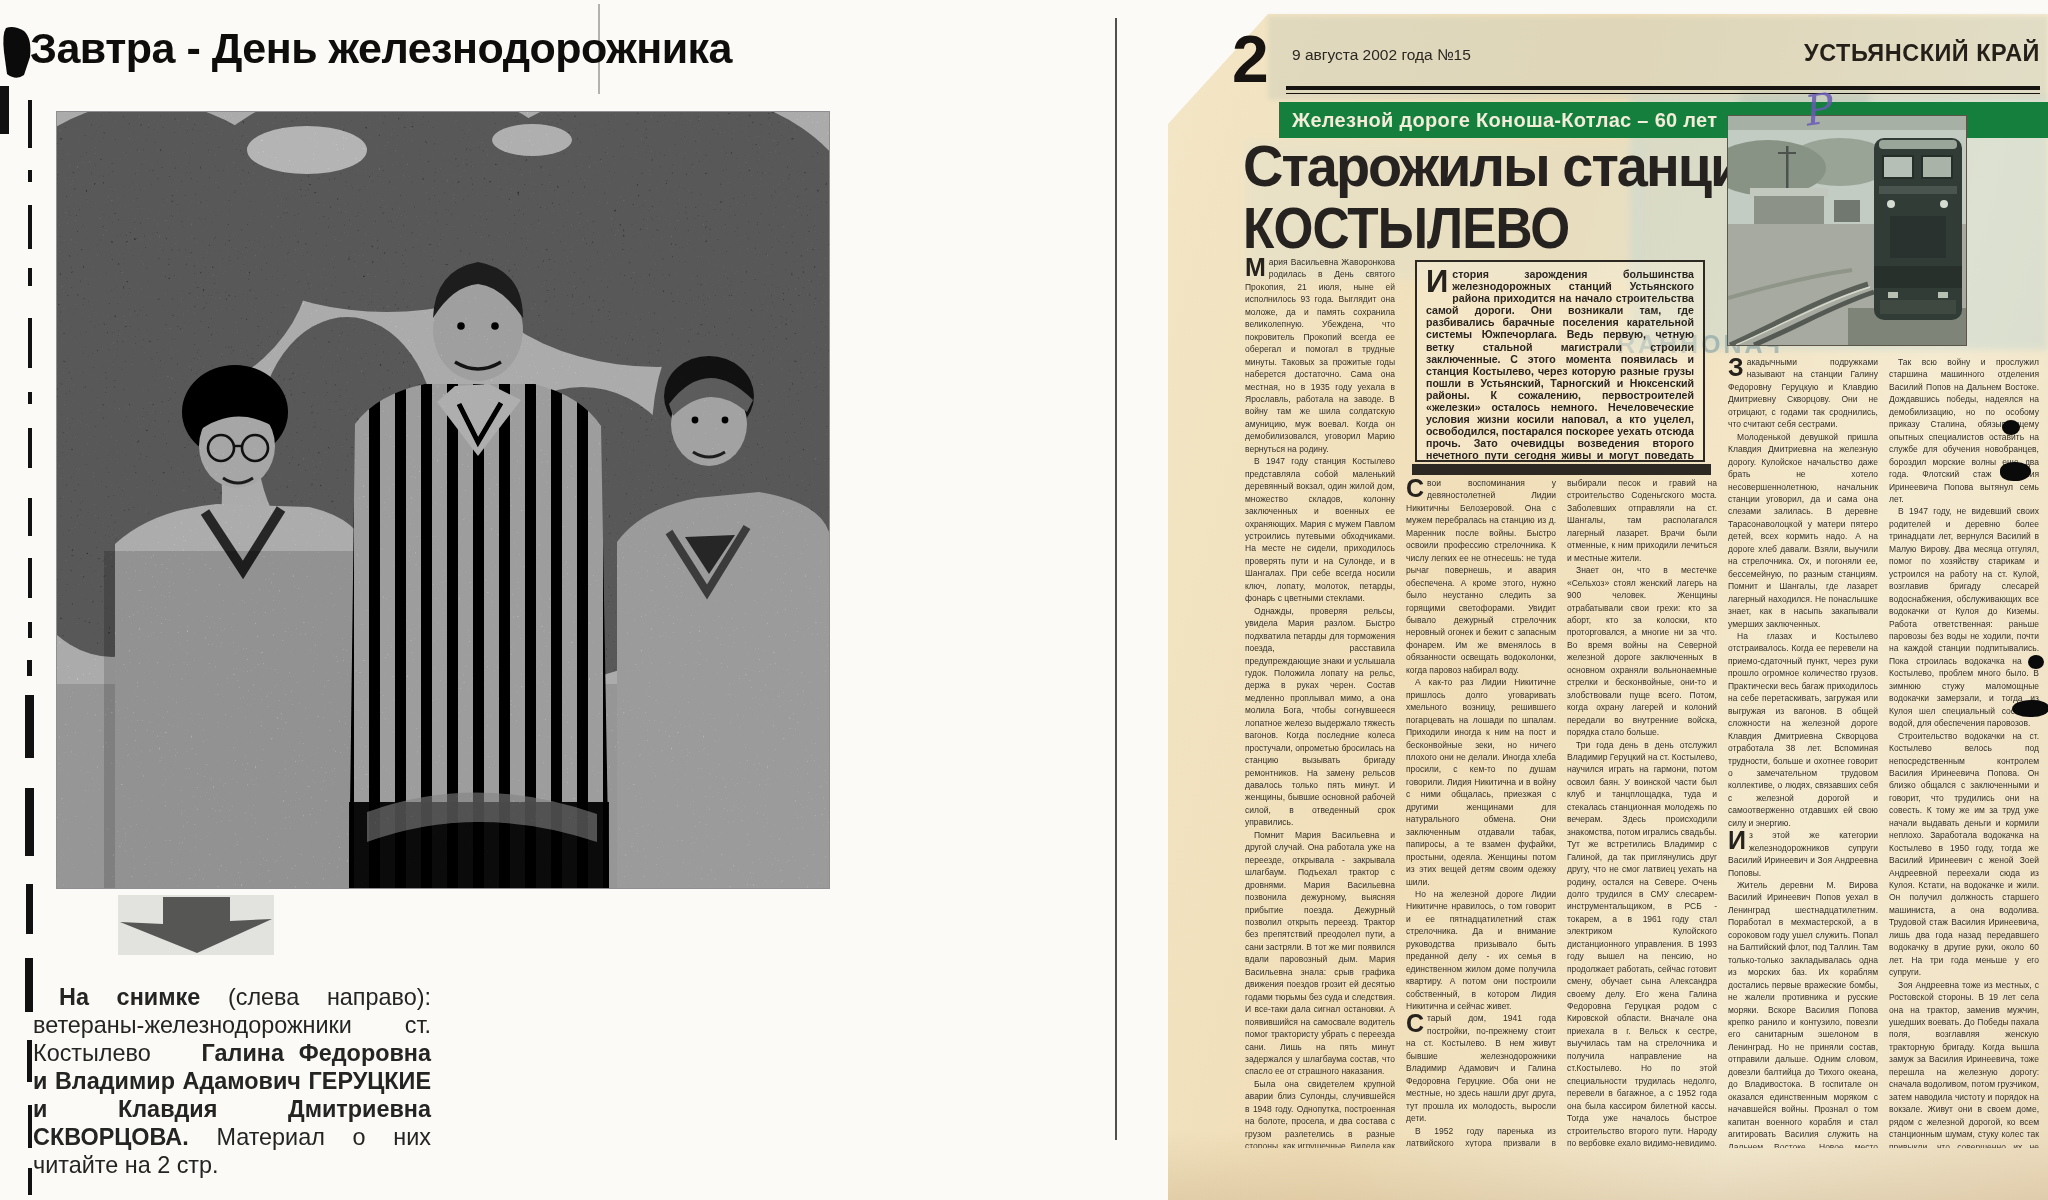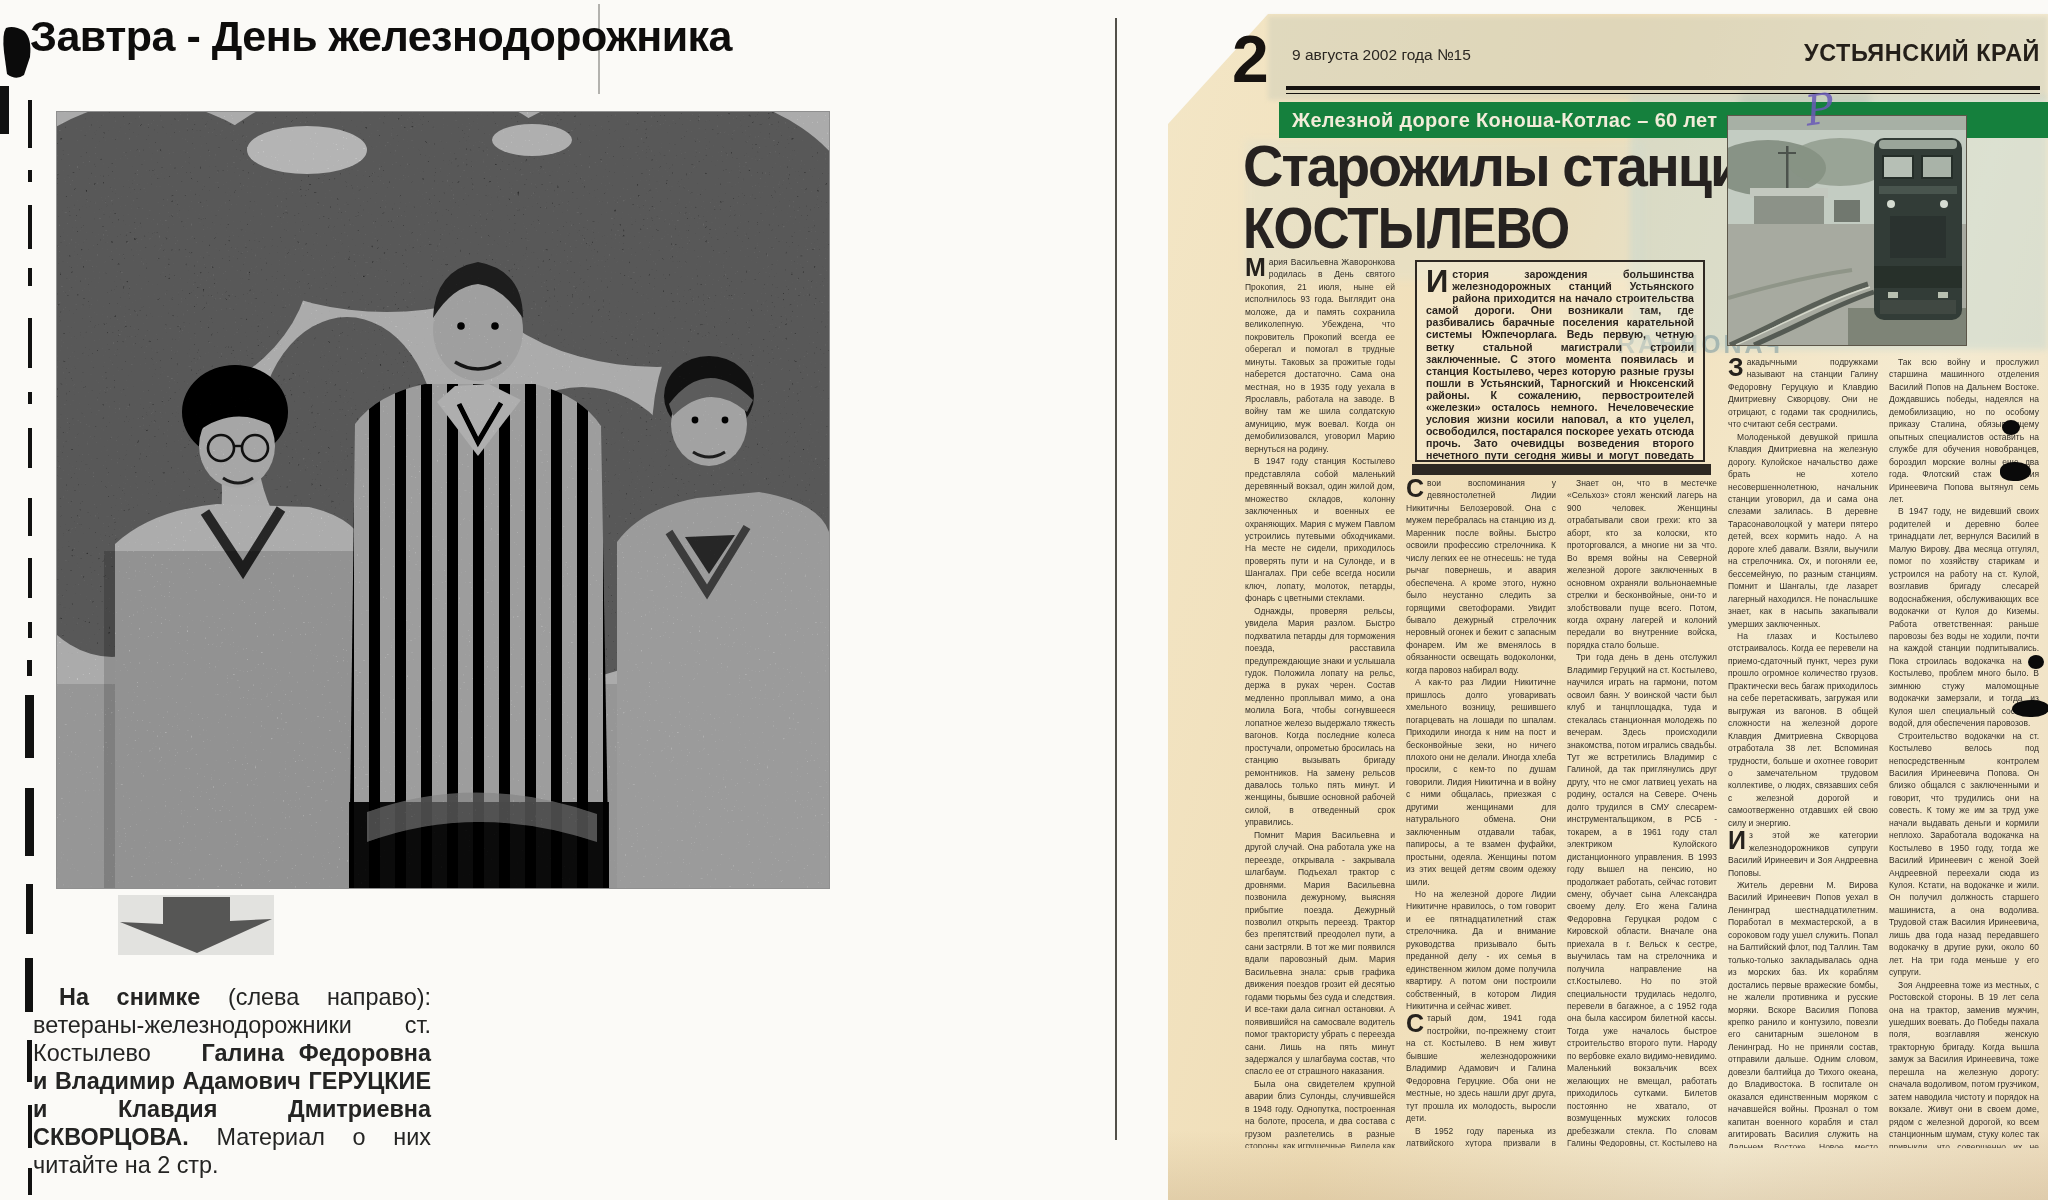--- a/index.html
+++ b/index.html
@@ -1,20 +1,20 @@
 <!DOCTYPE html>
 <html><head>
 <meta charset="utf-8">
 <style>
   html,body{margin:0;padding:0;background:#e8e6e0;}
   #canvas{position:relative;width:2048px;height:1200px;overflow:hidden;
     background:#fbfaf7;font-family:"Liberation Sans","DejaVu Sans",sans-serif;}
   .abs{position:absolute;}
   
-  #left-headline{left:30px;top:12px;width:900px;font-size:43px;font-weight:bold;
+  #left-headline{left:30px;top:24px;width:900px;font-size:43px;font-weight:bold;
     letter-spacing:-0.5px;color:#0e0d0c;}
   #left-photo{left:57px;top:112px;width:772px;height:776px;
     filter:grayscale(1) contrast(1.28) brightness(1.02);outline:1px solid #8a8a86;}
   #down-arrow{left:118px;top:895px;width:156px;height:60px;}
   #left-caption{left:33px;top:960px;width:398px;font-size:23.4px;line-height:28px;
     color:#242423;text-align:justify;text-indent:26px;}
   #left-caption .bi{font-weight:bold;}
   #left-caption .it{}
   #left-caption .b{font-weight:bold;margin-left:36px;}
   #edge-marks{left:0;top:0;width:44px;height:1200px;}
@@ -258,20 +258,21 @@
       <p class="para">Была она свидетелем крупной аварии близ Сулонды, случившейся в 1948 году. Однопутка, построенная на болоте, просела, и два состава с грузом разлетелись в разные стороны, как игрушечные. Видела как на ст. Костылево от несусветной жары выгибались рельсы дугой и ей с подругами приходилось их срочно менять. Долго работала Мария Васильевна Жаворонкова на дороге, вырастила детей, муж умер рано. Никакого дела не гнушалась, нравилась ей тревожная, бурливая станционная жизнь. Уйдя на пенсию, долго скучала по работе, а станция Костылево стала для нее родней родного.</p>
     </div>
   <div id="col-1" class="col">
       <p class="para first"><span class="dropcap">С</span>вои воспоминания у девяностолетней Лидии Никитичны Белозеровой. Она с мужем перебралась на станцию из д. Маренник после войны. Быстро освоили профессию стрелочника. К числу легких ее не отнесешь: не туда рычаг повернешь, и авария обеспечена. А кроме этого, нужно было неустанно следить за горящими светофорами. Увидит бывало дежурный стрелочник неровный огонек и бежит с запасным фонарем. Им же вменялось в обязанности освещать водоколонки, когда паровоз набирал воду.</p>
       <p class="para">А как-то раз Лидии Никитичне пришлось долго уговаривать хмельного возницу, решившего погарцевать на лошади по шпалам. Приходили иногда к ним на пост и бесконвойные зеки, но ничего плохого они не делали. Иногда хлеба просили, с кем-то по душам говорили. Лидия Никитична и в войну с ними общалась, приезжая с другими женщинами для натурального обмена. Они заключенным отдавали табак, папиросы, а те взамен фуфайки, простыни, одеяла. Женщины потом из этих вещей детям своим одежку шили.</p>
       <p class="para">Но на железной дороге Лидии Никитичне нравилось, о том говорит и ее пятнадцатилетний стаж стрелочника. Да и внимание руководства призывало быть преданной делу - их семья в единственном жилом доме получила квартиру. А потом они построили собственный, в котором Лидия Никитична и сейчас живет.</p>
       <p class="para first"><span class="dropcap">С</span>тарый дом, 1941 года постройки, по-прежнему стоит на ст. Костылево. В нем живут бывшие железнодорожники Владимир Адамович и Галина Федоровна Геруцкие. Оба они не местные, но здесь нашли друг друга, тут прошла их молодость, выросли дети.</p>
       <p class="para">В 1952 году паренька из латвийского хутора призвали в армию. Солдат свою службу не выбирает, его направили во внутренние войска. Курс молодого бойца он проходил в г. Вельске, где учили стрелять и кричать: «Стой, кто идет!» После «учебки» прибыл он охранником на ст. Костылево, тут располагалась колонна Южпечорлага. Стоял на вышке, конвоировал заключенных на работах. Чаще всего они шли в Поржемский карьер, из которого</p>
     </div>
   <div id="col-2" class="col">
+      <p class="para cont">выбирали песок и гравий на строительство Соденьгского моста. Заболевших отправляли на ст. Шангалы, там располагался лагерный лазарет. Врачи были отменные, к ним приходили лечиться и местные жители.</p>
       <p class="para">Знает он, что в местечке «Сельхоз» стоял женский лагерь на 900 человек. Женщины отрабатывали свои грехи: кто за аборт, кто за колоски, кто проторговался, а многие ни за что. Во время войны на Северной железной дороге заключенных в основном охраняли вольнонаемные стрелки и бесконвойные, они-то и злобствовали пуще всего. Потом, когда охрану лагерей и колоний передали во внутренние войска, порядка стало больше.</p>
       <p class="para">Три года день в день отслужил Владимир Геруцкий на ст. Костылево, научился играть на гармони, потом освоил баян. У воинской части был клуб и танцплощадка, туда и стекалась станционная молодежь по вечерам. Здесь происходили знакомства, потом игрались свадьбы. Тут же встретились Владимир с Галиной, да так приглянулись друг другу, что не смог латвиец уехать на родину, остался на Севере. Очень долго трудился в СМУ слесарем-инструментальщиком, в РСБ - токарем, а в 1961 году стал электриком Кулойского дистанционного управления. В 1993 году вышел на пенсию, но продолжает работать, сейчас готовит смену, обучает сына Александра своему делу. Его жена Галина Федоровна Геруцкая родом с Кировской области. Вначале она приехала в г. Вельск к сестре, выучилась там на стрелочника и получила направление на ст.Костылево. Но по этой специальности трудилась недолго, перевели в багажное, а с 1952 года она была кассиром билетной кассы. Тогда уже началось быстрое строительство второго пути. Народу по вербовке ехало видимо-невидимо. Маленький вокзальчик всех желающих не вмещал, работать приходилось сутками. Билетов постоянно не хватало, от возмущенных мужских голосов дребезжали стекла. По словам Галины Федоровны, ст. Костылево на ее глазах превращалось в большой стратегически важный узел Устьянского района, каковым он и по сей день является.</p>
     </div>
   <div id="col-3" class="col">
       <p class="para first"><span class="dropcap">З</span>акадычными подружками называют на станции Галину Федоровну Геруцкую и Клавдию Дмитриевну Скворцову. Они не отрицают, с годами так сроднились, что считают себя сестрами.</p>
       <p class="para">Молоденькой девушкой пришла Клавдия Дмитриевна на железную дорогу. Кулойское начальство даже брать не хотело несовершеннолетнюю, начальник станции уговорил, да и сама она слезами залилась. В деревне Тарасонаволоцкой у матери пятеро детей, всех кормить надо. А на дороге хлеб давали. Взяли, выучили на стрелочника. Ох, и погоняли ее, бессемейную, по разным станциям. Помнит и Шангалы, где лазарет лагерный находился. Не понаслышке знает, как в насыпь закапывали умерших заключенных.</p>
       <p class="para">На глазах и Костылево отстраивалось. Когда ее перевели на приемо-сдаточный пункт, через руки прошло огромное количество грузов. Практически весь багаж приходилось на себе перетаскивать, загружая или выгружая из вагонов. В общей сложности на железной дороге Клавдия Дмитриевна Скворцова отработала 38 лет. Вспоминая трудности, больше и охотнее говорит о замечательном трудовом коллективе, о людях, связавших себя с железной дорогой и самоотверженно отдавших ей свою силу и энергию.</p>
       <p class="para first"><span class="dropcap">И</span>з этой же категории железнодорожников супруги Василий Иринеевич и Зоя Андреевна Поповы.</p>
       <p class="para">Житель деревни М. Вирова Василий Иринеевич Попов уехал в Ленинград шестнадцатилетним. Поработал в мехмастерской, а в сороковом году ушел служить. Попал на Балтийский флот, под Таллин. Там только-только закладывалась одна из морских баз. Их кораблям достались первые вражеские бомбы, не жалели противника и русские моряки. Вскоре Василия Попова крепко ранило и контузило, повезли его санитарным эшелоном в Ленинград. Но не приняли состав, отправили дальше. Одним словом, довезли балтийца до Тихого океана, до Владивостока. В госпитале он оказался единственным моряком с начавшейся войны. Прознал о том капитан военного корабля и стал агитировать Василия служить на Дальнем Востоке. Новое место устьяку понравилось, он согласился. Попал в спецкоманду, сопровождал корабли в Америку и обратно. Владивостокский порт не успевал принимать множество грузов. Постоянно наблюдала за нашими караванами японская флотилия, но в бой старались не ввязываться. Лишь одиночные корабли иногда брали в плен.</p>
     </div>

